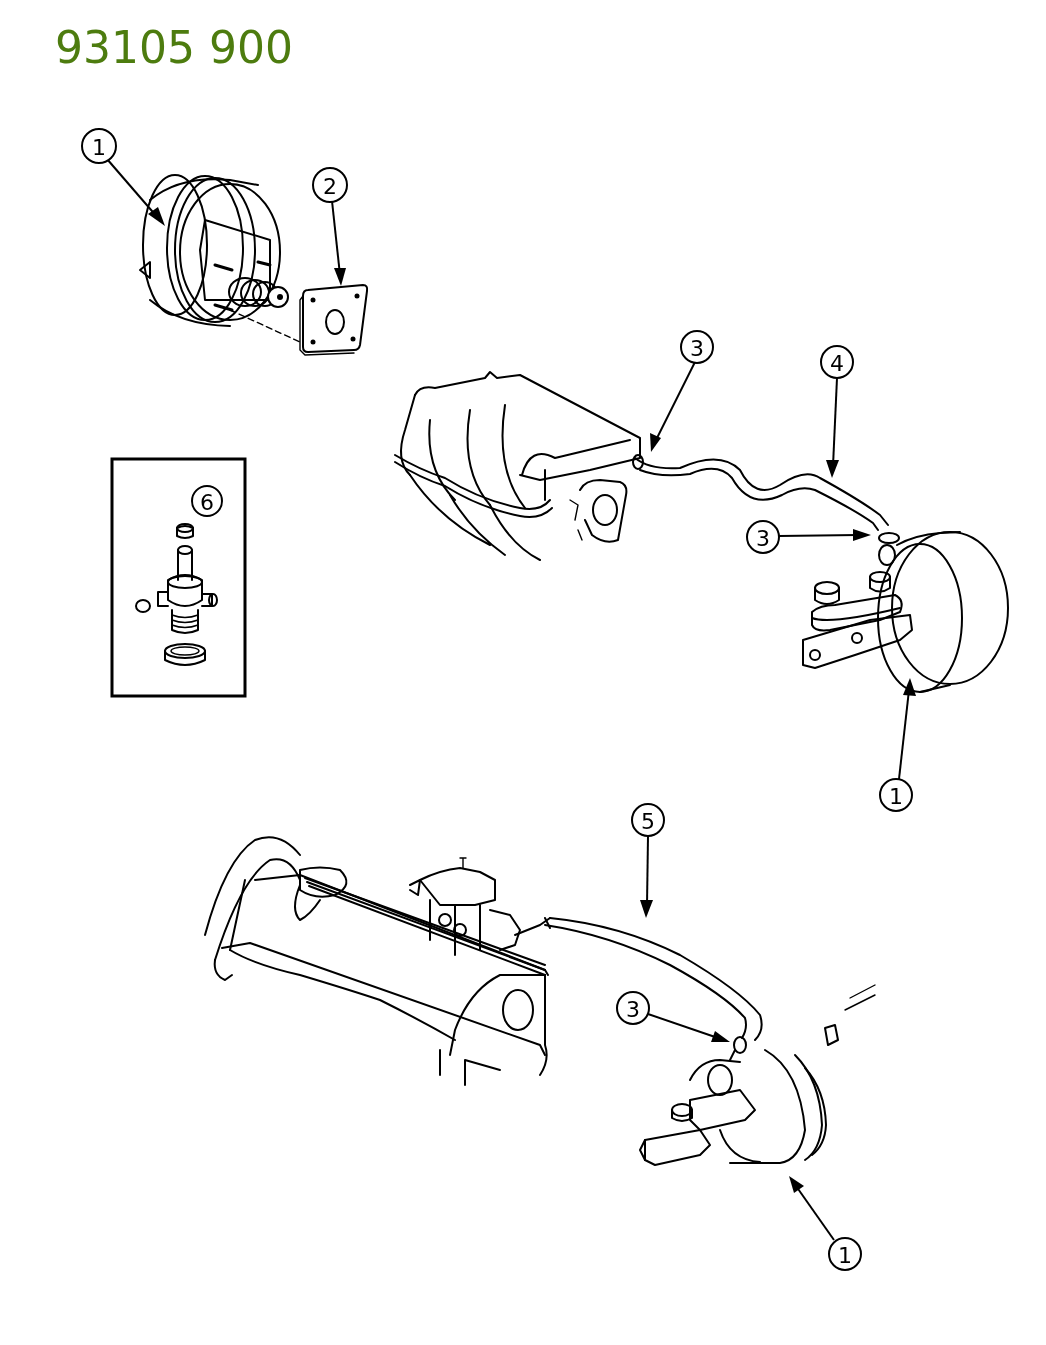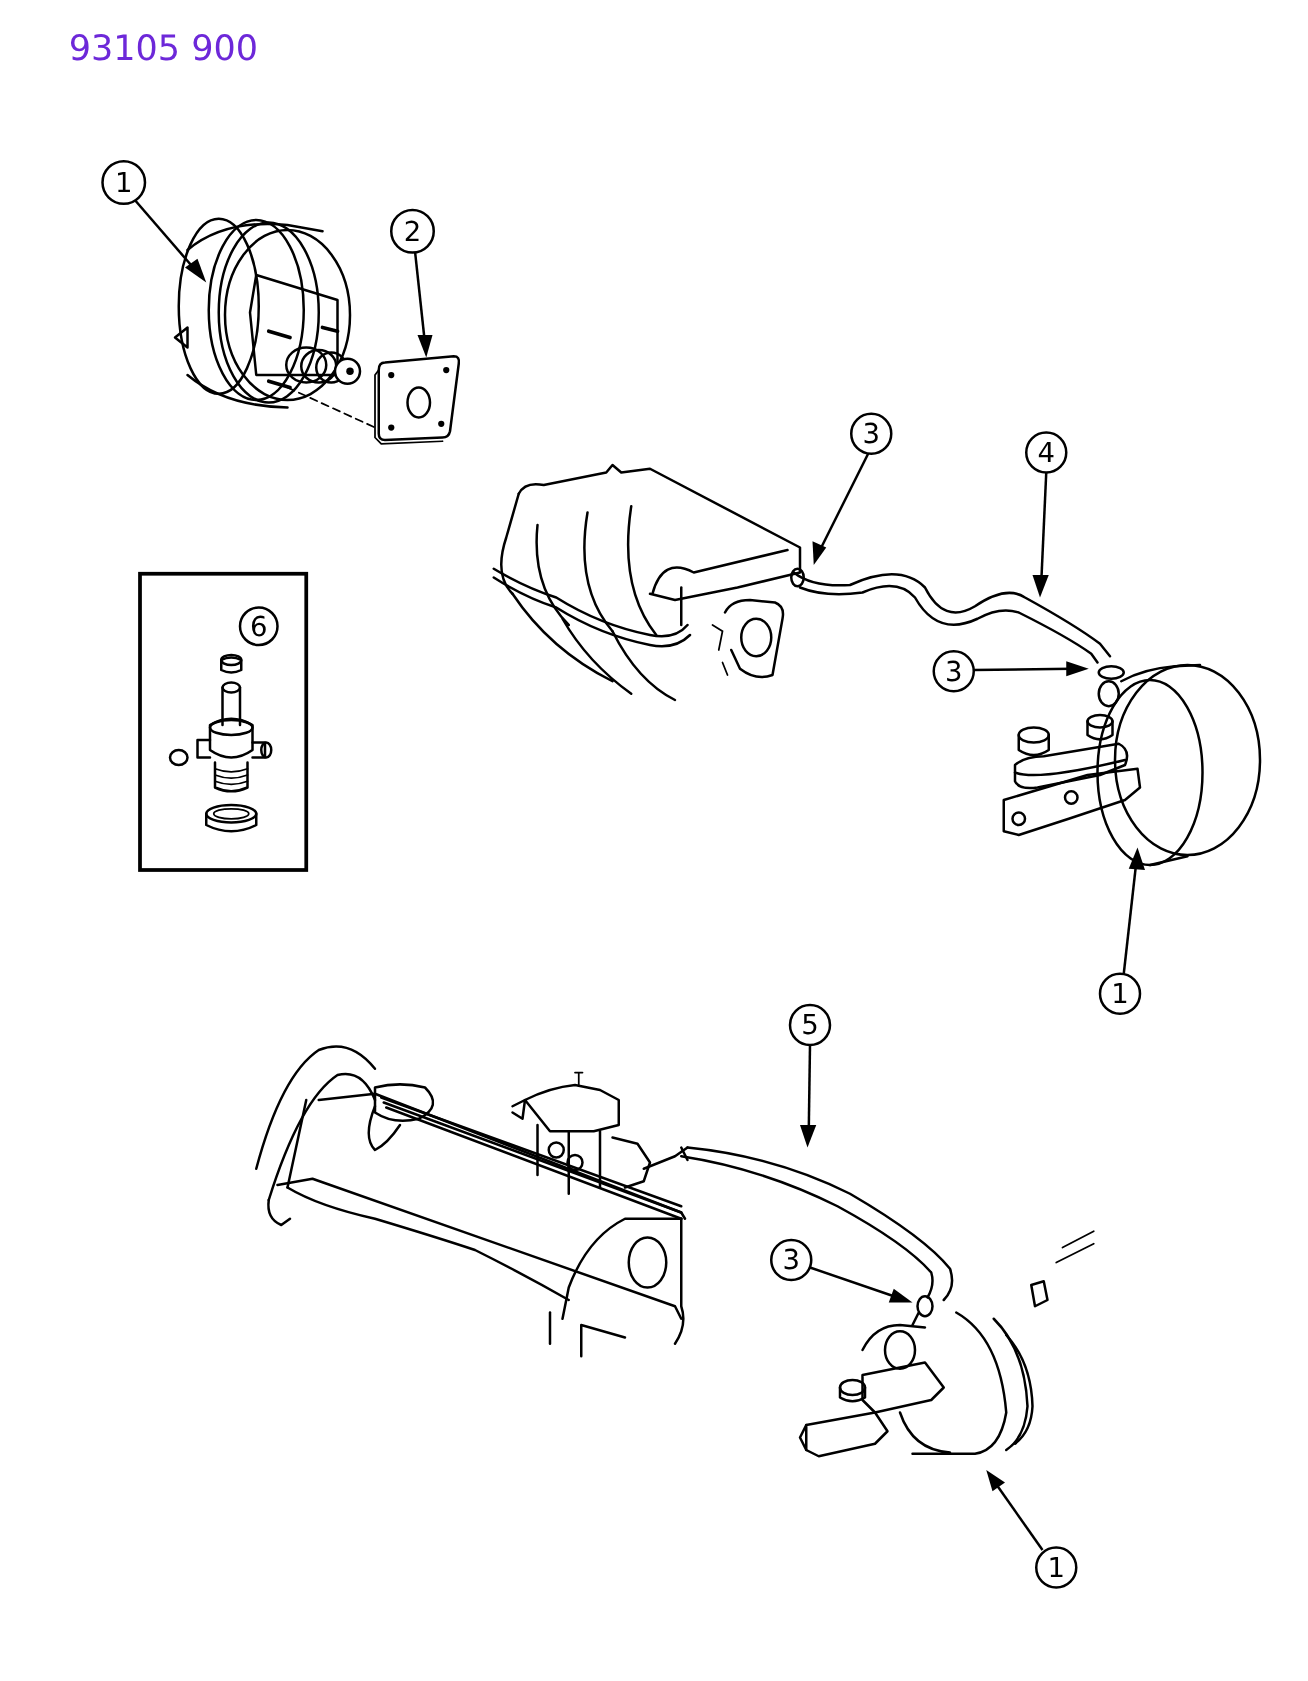--- a/index.html
+++ b/index.html
@@ -1,17 +1,17 @@
 <!DOCTYPE html>
 <html><head>
 <meta charset="utf-8">
 <style>
   html, body { margin: 0; padding: 0; background: #ffffff; }
   body { width: 1046px; height: 1345px; position: relative; overflow: hidden; font-family: "DejaVu Sans", sans-serif; }
-  #diagram-title { position: absolute; left: 55px; top: 22px; font-size: 28px; color: #6d28d9; letter-spacing: 0px; font-family: "DejaVu Sans", sans-serif; }
+  #diagram-title { position: absolute; left: 55px; top: 22px; font-size: 44px; color: #4d7c0f; letter-spacing: 0px; font-family: "DejaVu Sans", sans-serif; }
   svg#drawing { position: absolute; left: 0; top: 0; }
   .ln { fill: none; stroke: #000; stroke-width: 2; stroke-linejoin: round; stroke-linecap: round; }
   .thin { fill: none; stroke: #000; stroke-width: 1.4; stroke-linecap: round; }
   .thick { fill: none; stroke: #000; stroke-width: 3; stroke-linecap: round; }
   .fillw { fill: #fff; stroke: #000; stroke-width: 2; }
   .callout-circle { fill: #fff; stroke: #000; stroke-width: 2; }
   .callout-text { font-family: "DejaVu Sans", sans-serif; font-size: 22px; text-anchor: middle; dominant-baseline: central; fill: #000; }
   .leader { stroke: #000; stroke-width: 2; fill: none; }
   .arrowhead { fill: #000; }
 </style>

